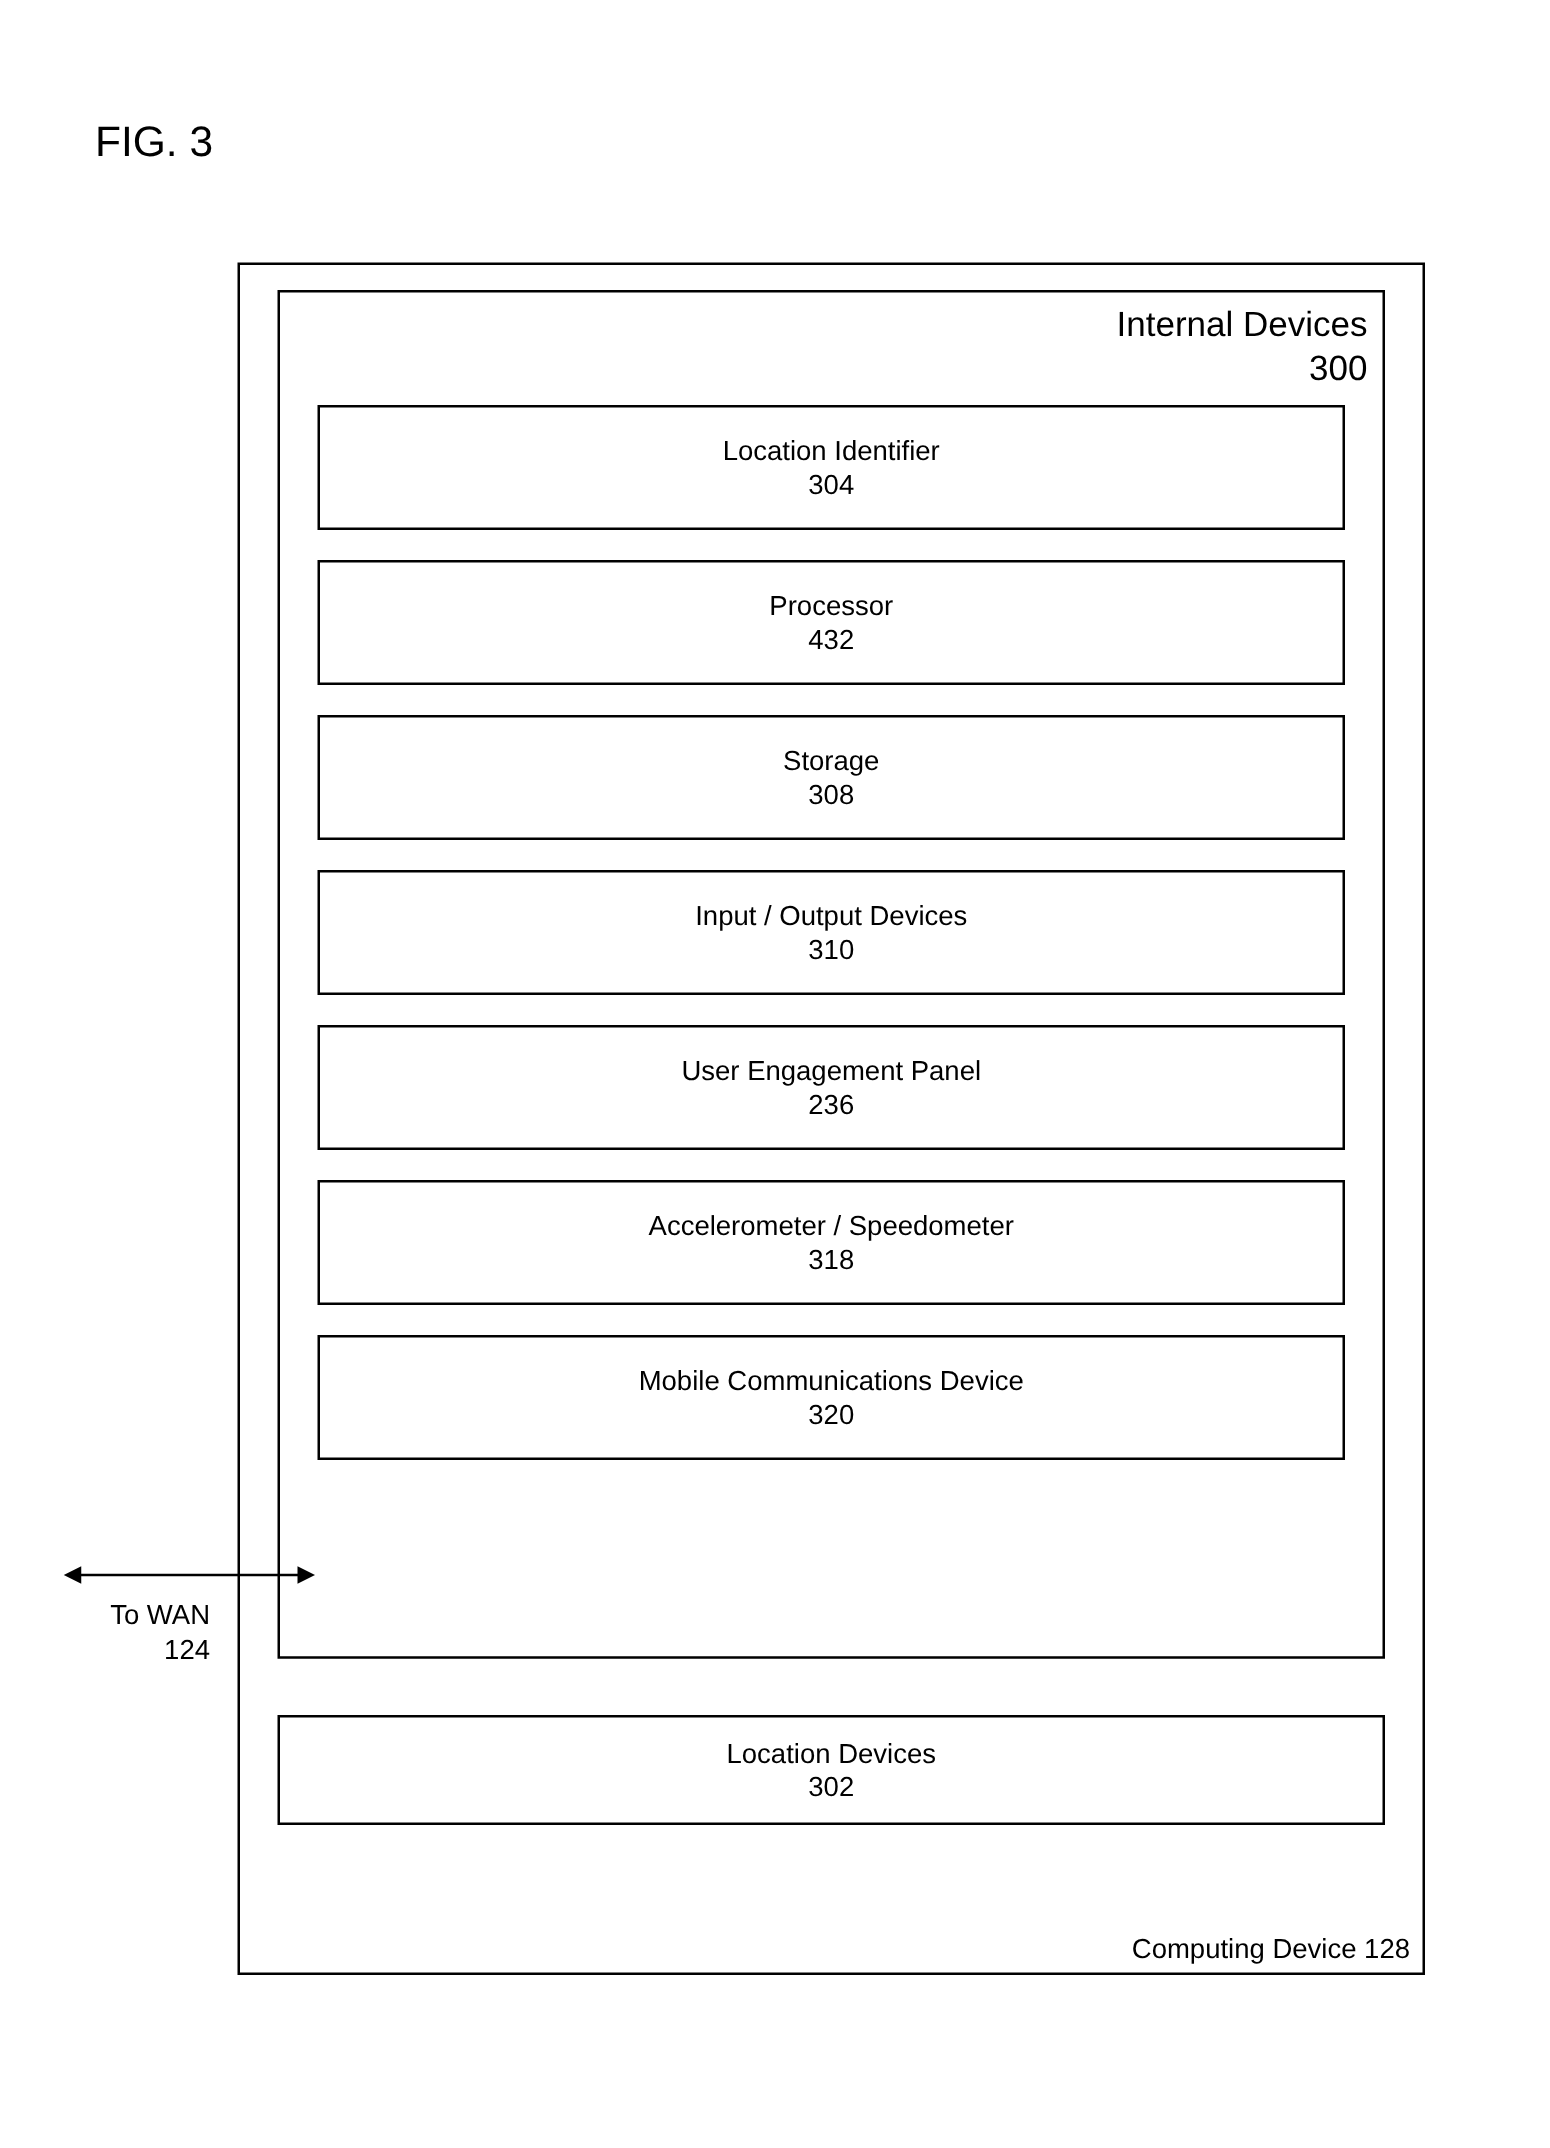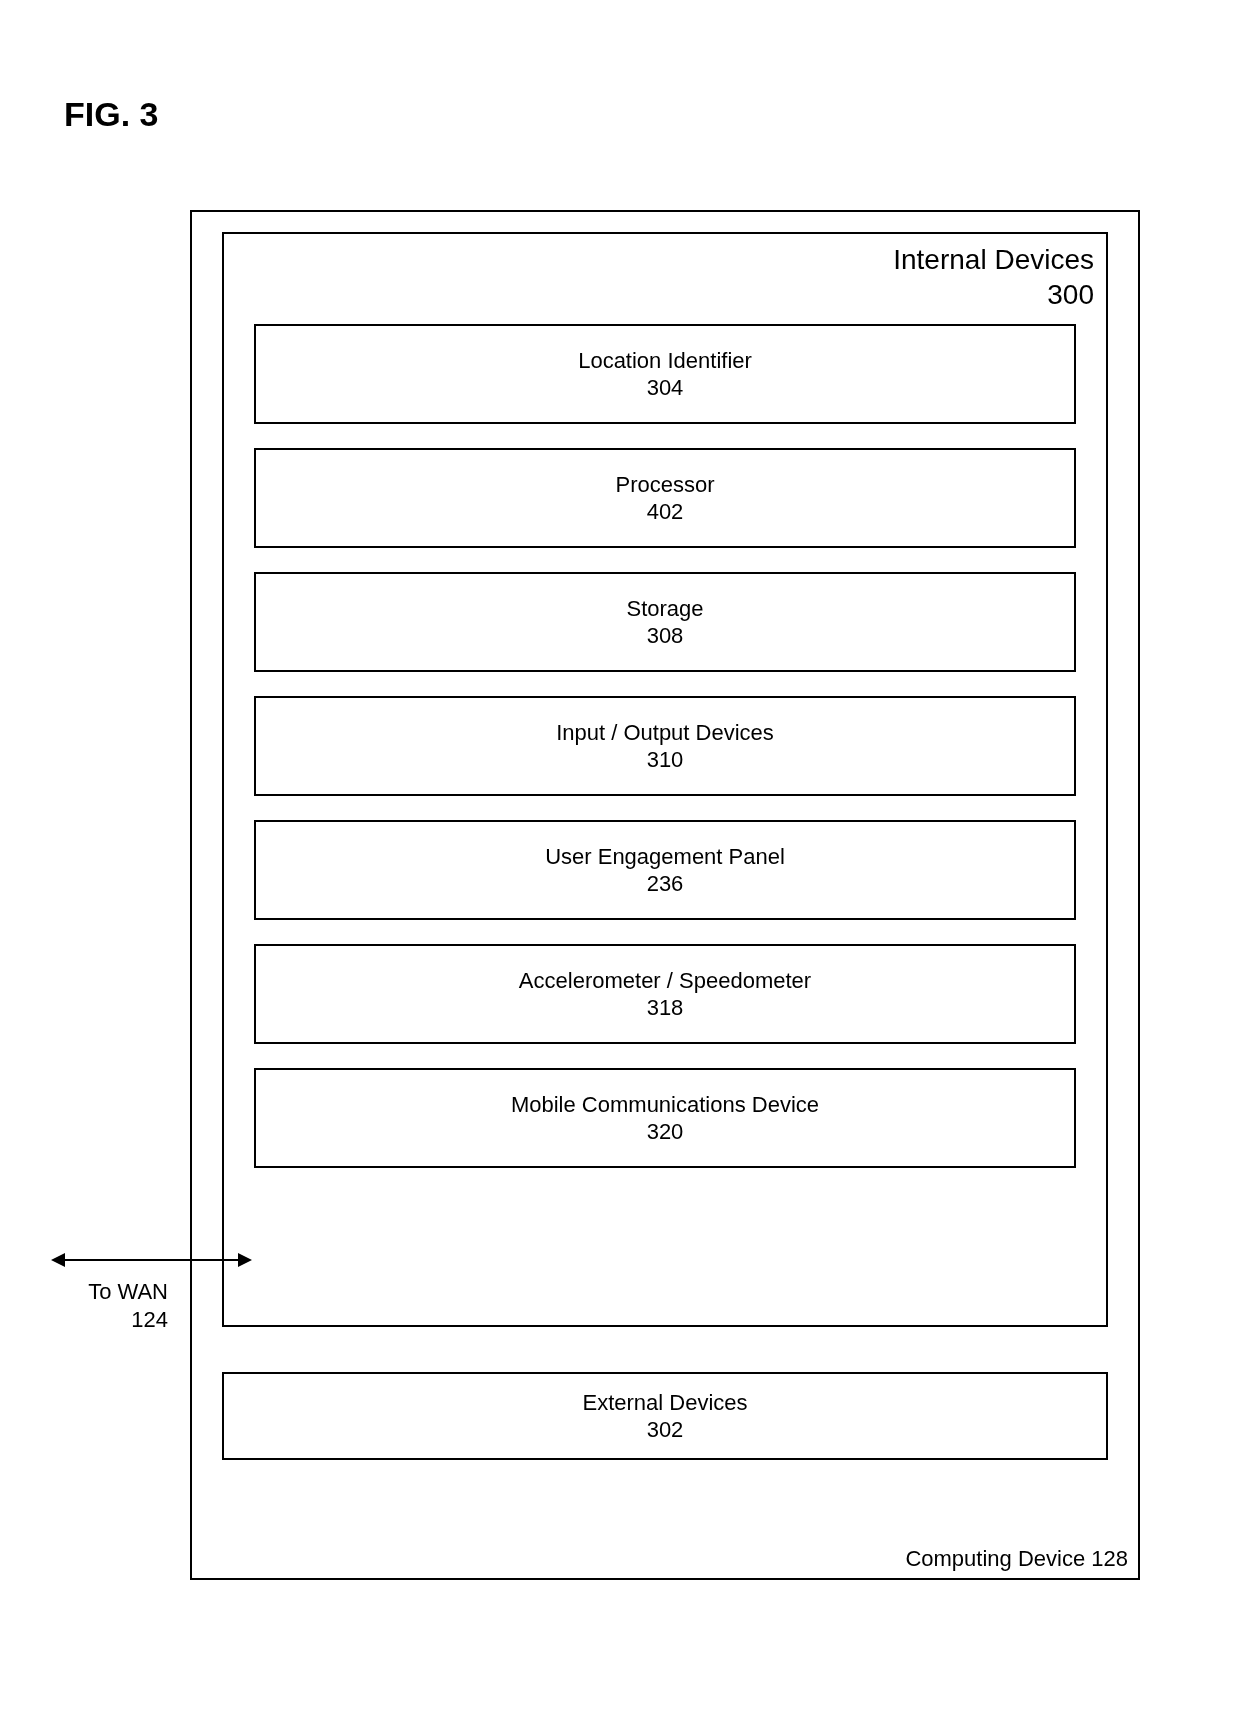--- a/index.html
+++ b/index.html
@@ -11,23 +11,23 @@
     width: 1240px;
   }
   .page {
     position: relative;
     width: 1240px;
     height: 1718px;
   }
   .fig-label {
     position: absolute;
     top: 95px;
-    left: 64px;
+    left: 76px;
     font-size: 34px;
-    font-weight: bold;
+    font-weight: normal;
   }
   .outer-box {
     position: absolute;
     top: 210px;
     left: 190px;
     width: 950px;
     height: 1370px;
     border: 2px solid #000;
     box-sizing: border-box;
   }
@@ -145,21 +145,21 @@
         <span>Internal Devices</span><br>
         <span>300</span>
       </div>
       <div class="components" id="components">
           <div class="comp-box">
             <span>Location Identifier</span>
             <span>304</span>
           </div>
           <div class="comp-box">
             <span>Processor</span>
-            <span>402</span>
+            <span>432</span>
           </div>
           <div class="comp-box">
             <span>Storage</span>
             <span>308</span>
           </div>
           <div class="comp-box">
             <span>Input / Output Devices</span>
             <span>310</span>
           </div>
           <div class="comp-box">
@@ -171,21 +171,21 @@
             <span>318</span>
           </div>
           <div class="comp-box">
             <span>Mobile Communications Device</span>
             <span>320</span>
           </div>
         </div>
     </div>
 
     <div class="external-box">
-      <span>External Devices</span>
+      <span>Location Devices</span>
       <span>302</span>
     </div>
 
     <div class="outer-label">Computing Device 128</div>
   </div>
 
   <div class="arrow-container" id="arrow" style="top: 1240px;">
     <div class="arrow-line"></div>
     <div class="arrow-head-left"></div>
     <div class="arrow-head-right"></div>

